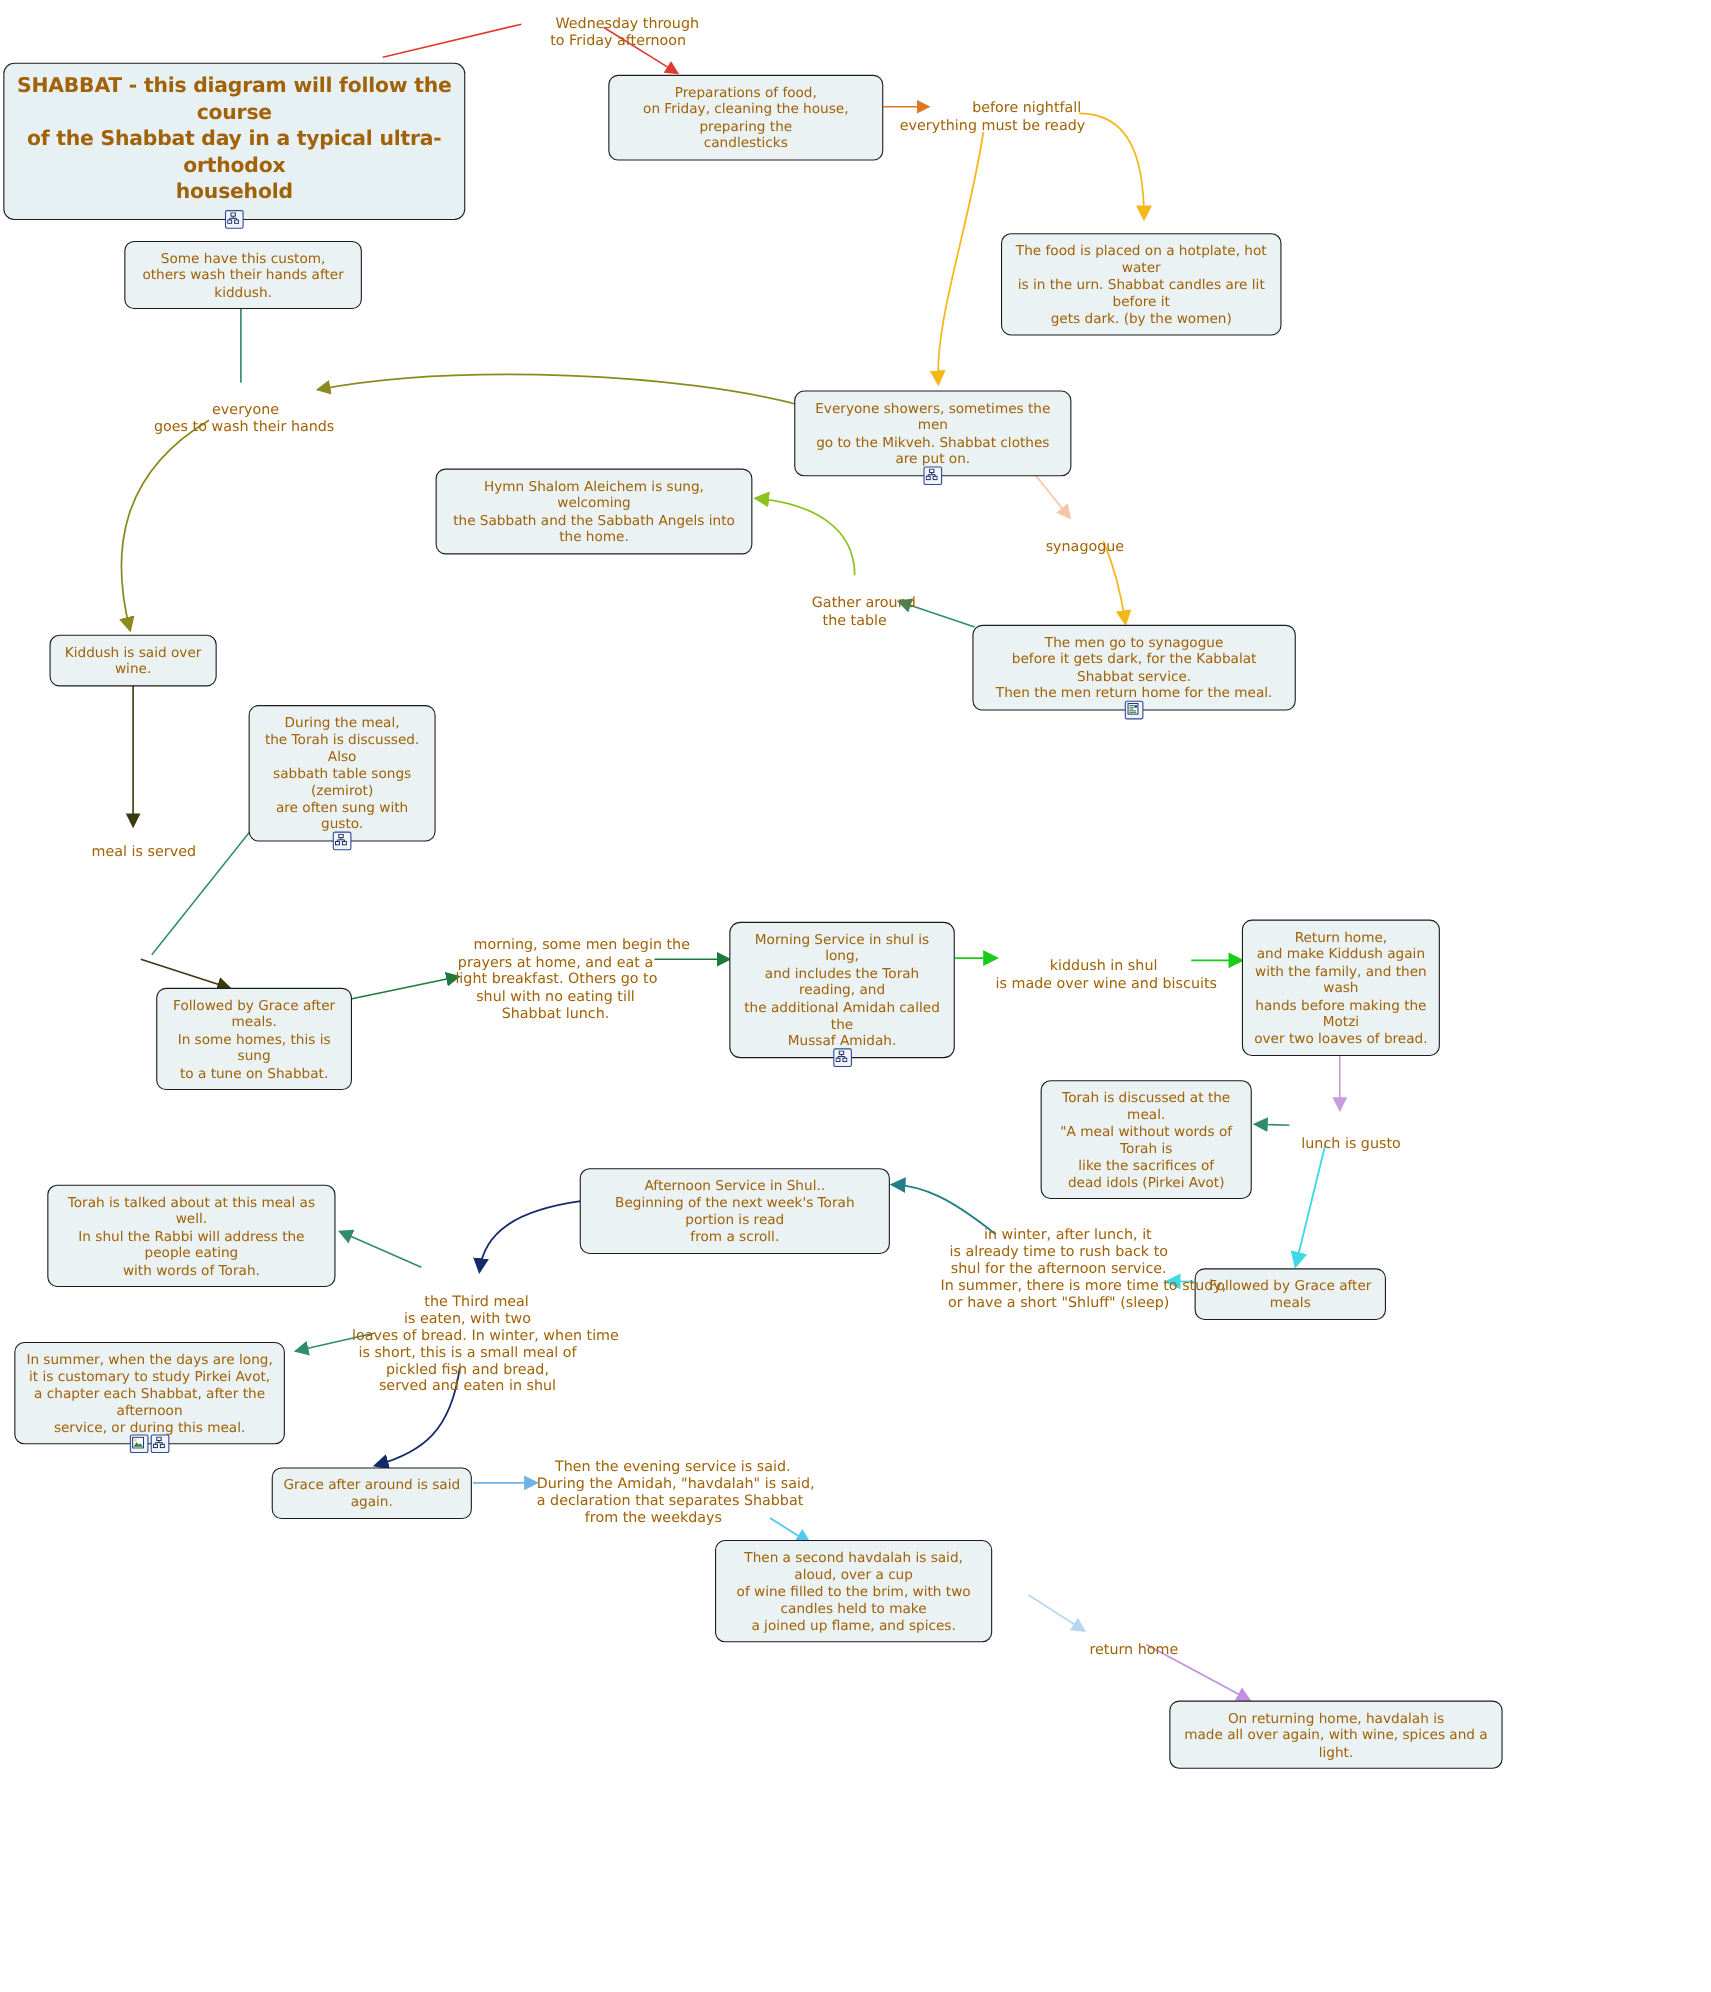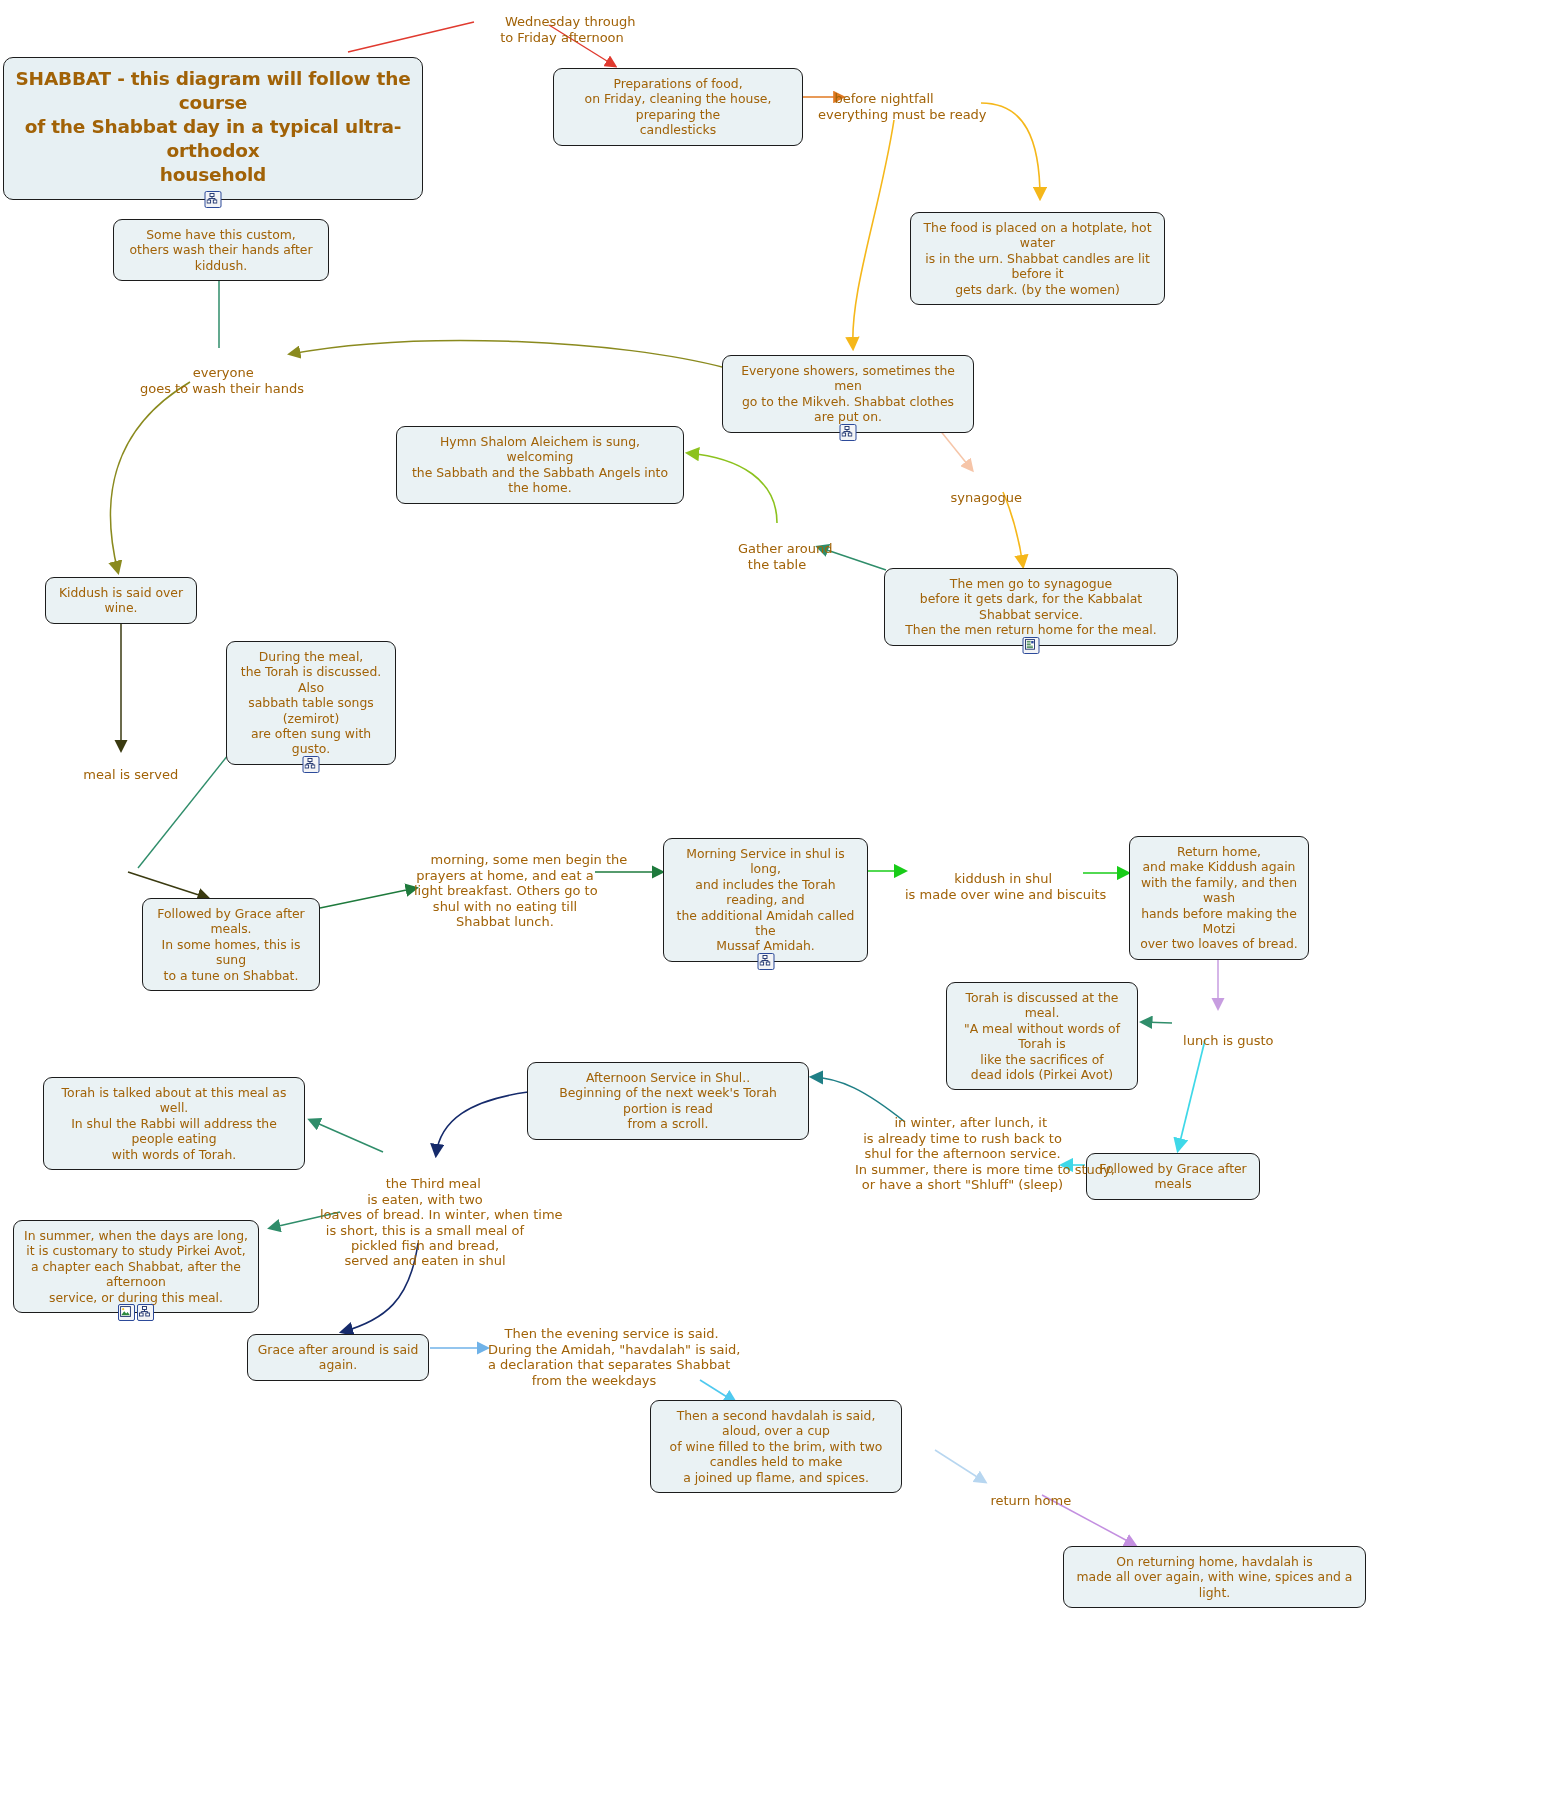--- a/index.html
+++ b/index.html
@@ -185,21 +185,21 @@
     <span>Wednesday through
 to Friday afternoon</span>
   </div>
 
   <div class="node" style="left:553px;top:68px;width:250px;">
     <span class="txt">Preparations of food,
 on Friday, cleaning the house, preparing the
 candlesticks</span>
   </div>
 
-  <div class="label" style="left:818px;top:76px;width:165px;text-align:left;">
+  <div class="label" style="left:818px;top:76px;width:165px;text-align:right;">
     <span>before nightfall
 everything must be ready</span>
   </div>
 
   <div class="node" style="left:910px;top:212px;width:255px;">
     <span class="txt">The food is placed on a hotplate, hot water
 is in the urn. Shabbat candles are lit before it
 gets dark. (by the women)</span>
   </div>
 
@@ -289,21 +289,21 @@
   </div>
 
   <div class="label" style="left:414px;top:837px;width:182px;text-align:center;">
     <span>morning, some men begin the
 prayers at home, and eat a
 light breakfast. Others go to
 shul with no eating till
 Shabbat lunch.</span>
   </div>
 
-  <div class="node" style="left:663px;top:838px;width:205px;">
+  <div class="node" style="left:663px;top:838px;width:205px;border-radius:10px;">
     <span class="txt">Morning Service in shul is long,
 and includes the Torah reading, and
 the additional Amidah called the
 Mussaf Amidah.</span>
     <span class="badges">
       <span class="badge">
         <svg width="11" height="11" viewBox="0 0 11 11">
             <rect x="3.5" y="0.5" width="4" height="3" fill="#fff" stroke="#1a2f6b" stroke-width="0.9"></rect>
             <rect x="0.5" y="7" width="3.6" height="3" fill="#fff" stroke="#1a2f6b" stroke-width="0.9"></rect>
             <rect x="6.8" y="7" width="3.6" height="3" fill="#fff" stroke="#1a2f6b" stroke-width="0.9"></rect>

